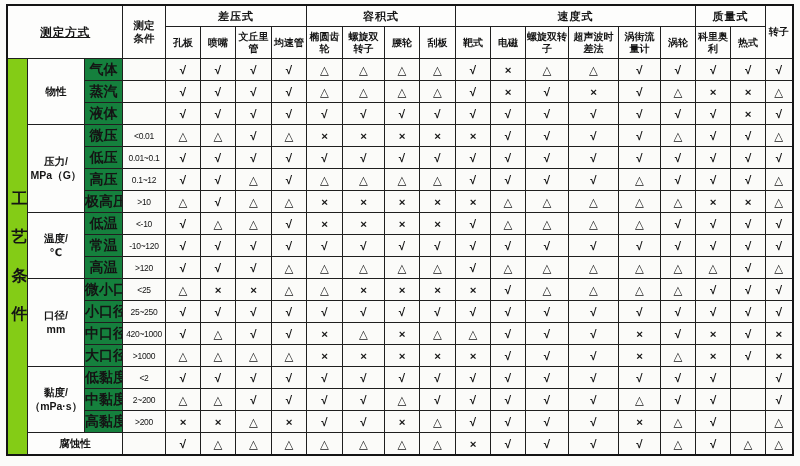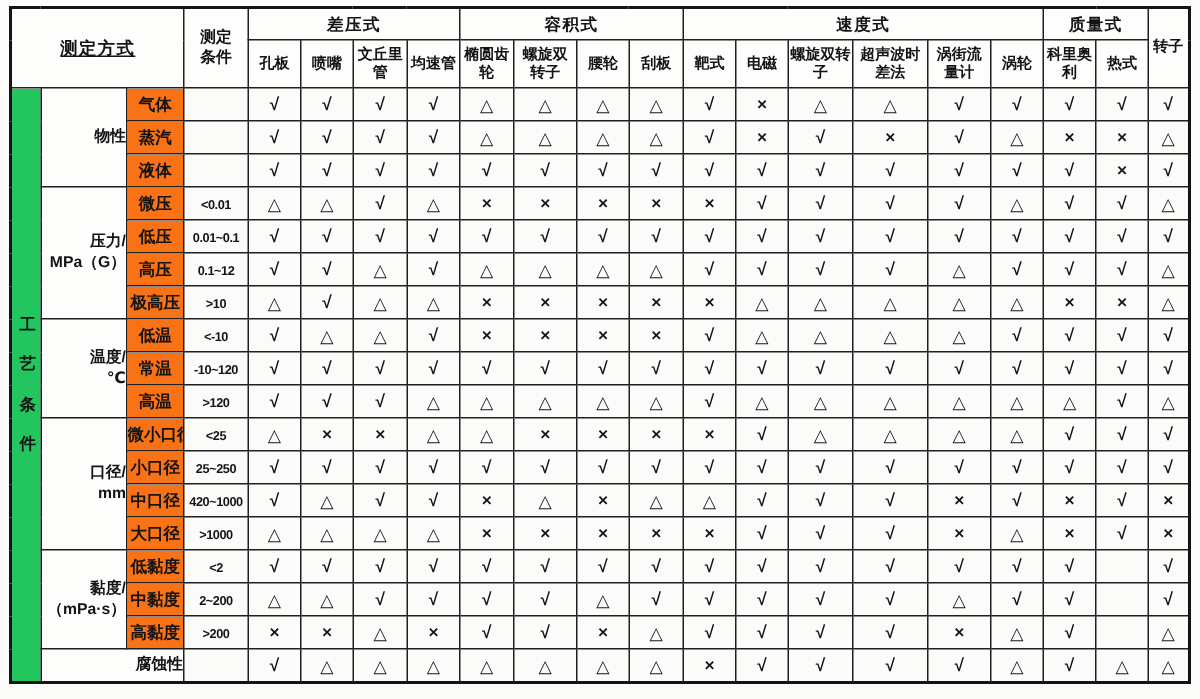--- a/index.html
+++ b/index.html
@@ -17,26 +17,26 @@
     border:1px solid #1f1f1f;
     padding:0;text-align:center;vertical-align:middle;overflow:hidden;
   }
   thead th{font-weight:bold;background:#fdfdfc;}
   .group{height:20px;font-size:11px;letter-spacing:1px;text-align:center;}
   .colhead{height:31px;font-size:10px;line-height:1.2;word-break:break-all;padding:0 1px;}
   .corner{font-size:11.5px;letter-spacing:1px;text-decoration:underline;}
   .condh{font-size:10.5px;line-height:1.25;word-break:keep-all;white-space:pre-line;}
   tbody td{height:21px;}
   .side{
-    font-size:11px;font-weight:bold;word-break:break-all;
-    line-height:2.4;padding:0 3px;background:#22c55e;text-align:right;
+    font-size:16px;font-weight:bold;word-break:break-all;
+    line-height:2.4;padding:0 3px;background:#84cc16;text-align:right;
   }
-  .cat{font-size:10.5px;font-weight:bold;white-space:pre-line;line-height:1.3;background:#fdfdfc;text-align:right;}
-  .sub{font-size:11px;font-weight:bold;white-space:nowrap;background:#f97316;}
-  .cond{font-size:8.5px;font-weight:bold;letter-spacing:-0.3px;white-space:nowrap;}
+  .cat{font-size:10.5px;font-weight:bold;white-space:pre-line;line-height:1.3;background:#fdfdfc;}
+  .sub{font-size:14px;font-weight:bold;white-space:nowrap;background:#15803d;}
+  .cond{font-size:8.5px;font-weight:normal;letter-spacing:-0.3px;white-space:nowrap;}
   .sym{font-size:11.5px;font-weight:bold;}
 </style>
 </head>
 <body>
 
 <table id="tbl">
   <colgroup>
       <col style="width: 20px;">
       <col style="width: 57px;">
       <col style="width: 38px;">

